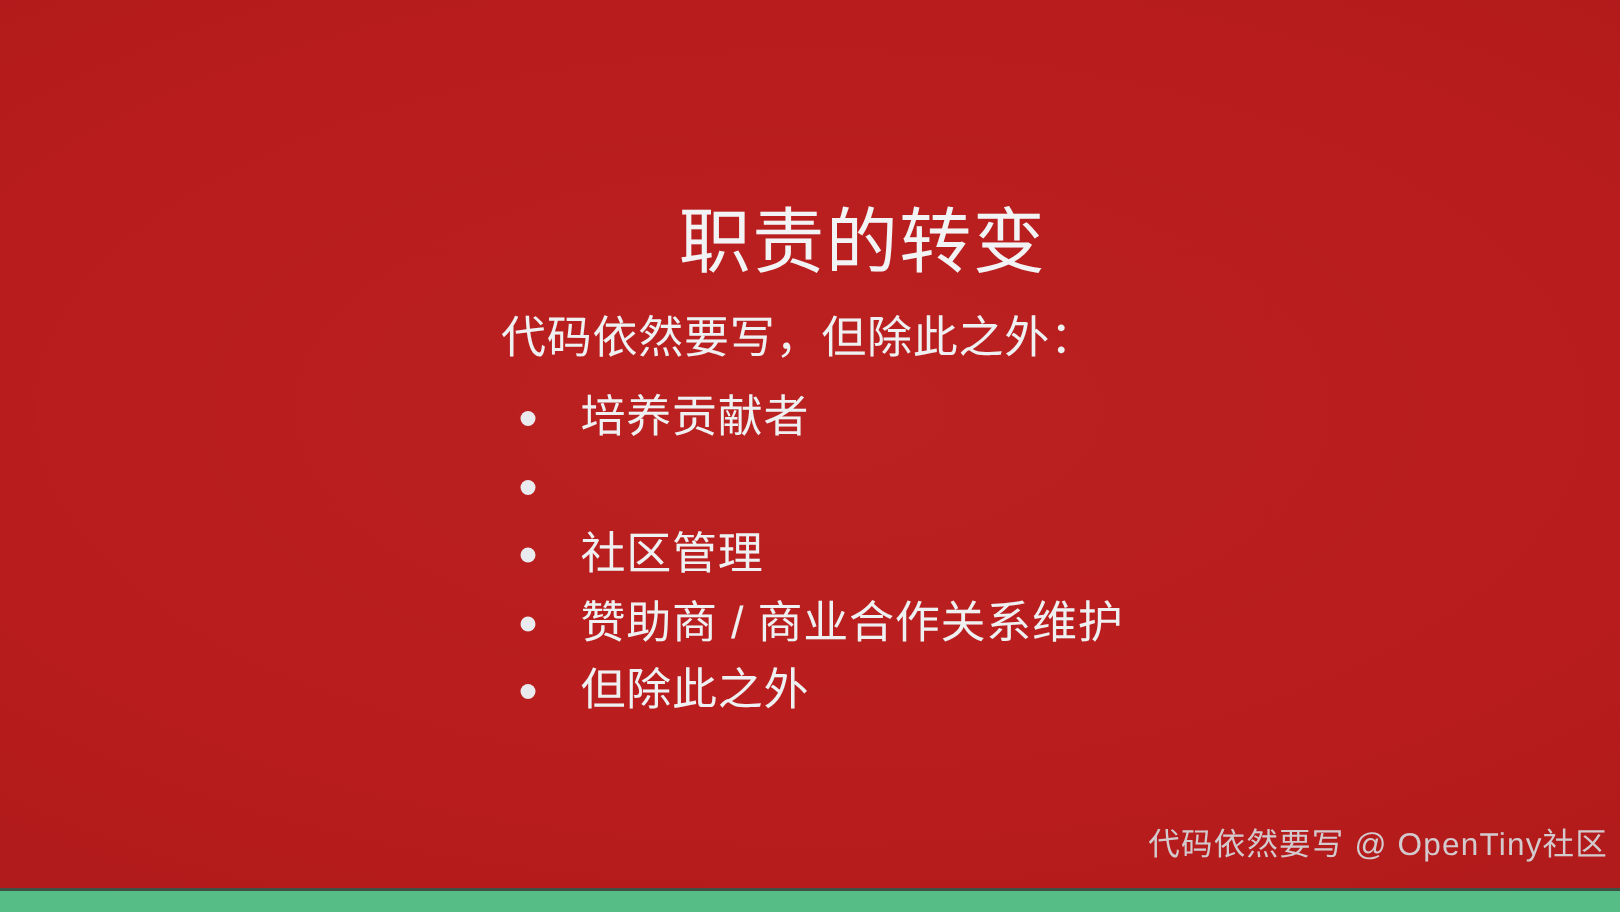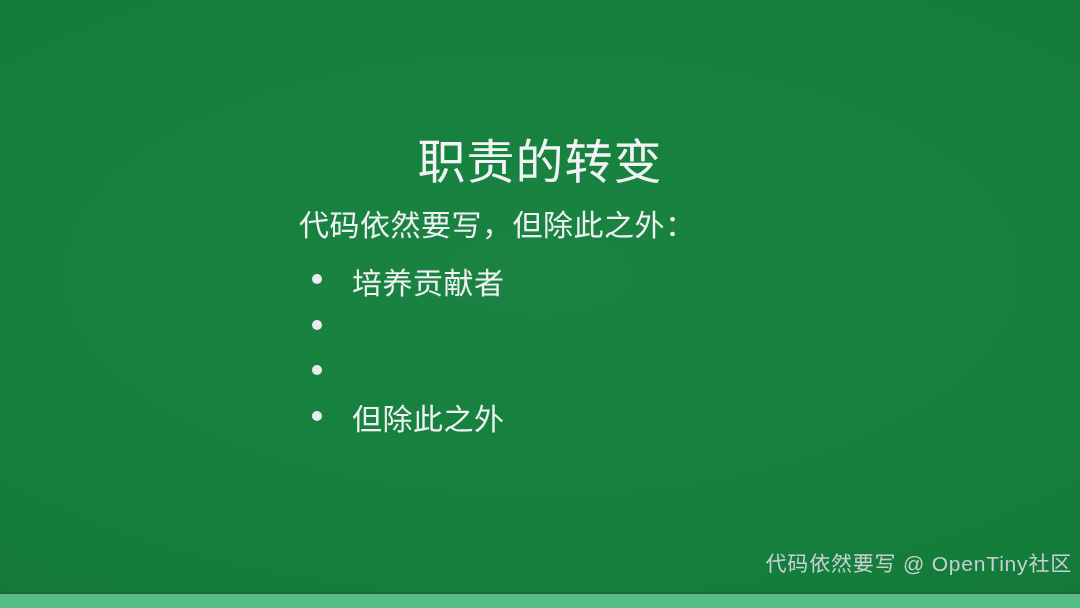--- a/index.html
+++ b/index.html
@@ -13,22 +13,23 @@
     height: 608px;
     overflow: hidden;
     font-family: "Liberation Sans", "DejaVu Sans", sans-serif;
   }
 
   .slide {
     position: relative;
     width: 1080px;
     height: 608px;
     box-sizing: border-box;
-    background: #15803d;
+    background: #b91c1c;
     overflow: hidden;
+    padding-left: 35px;
   }
 
   
   .slide::before {
     content: "";
     position: absolute;
     inset: 0;
     pointer-events: none;
     background:
       radial-gradient(ellipse 85% 70% at 50% 45%,
@@ -78,21 +79,21 @@
 
   .bullet-list {
     list-style: none;
     margin: 0;
     padding: 0;
   }
 
   .bullet-item {
     position: relative;
     display: flex;
-    align-items: flex-end;
+    align-items: center;
     height: 45.5px;
     padding-left: 53px;
   }
 
   .bullet-marker {
     position: absolute;
     left: 13px;
     top: 50%;
     width: 10px;
     height: 10px;
@@ -159,23 +160,28 @@
 
         <li class="bullet-item">
           <span class="bullet-marker"></span>
           <span class="bullet-text">培养贡献者</span>
         </li>
 
         <li class="bullet-item">
           <span class="bullet-marker"></span>
         </li>
 
+        <li class="bullet-item">
+          <span class="bullet-marker"></span>
+          <span class="bullet-text">社区管理</span>
+        </li>
 
         <li class="bullet-item">
           <span class="bullet-marker"></span>
+          <span class="bullet-text">赞助商 / 商业合作关系维护</span>
         </li>
 
         <li class="bullet-item">
           <span class="bullet-marker"></span>
           <span class="bullet-text">但除此之外</span>
         </li>
 
       </ul>
     </div>
   </div>

